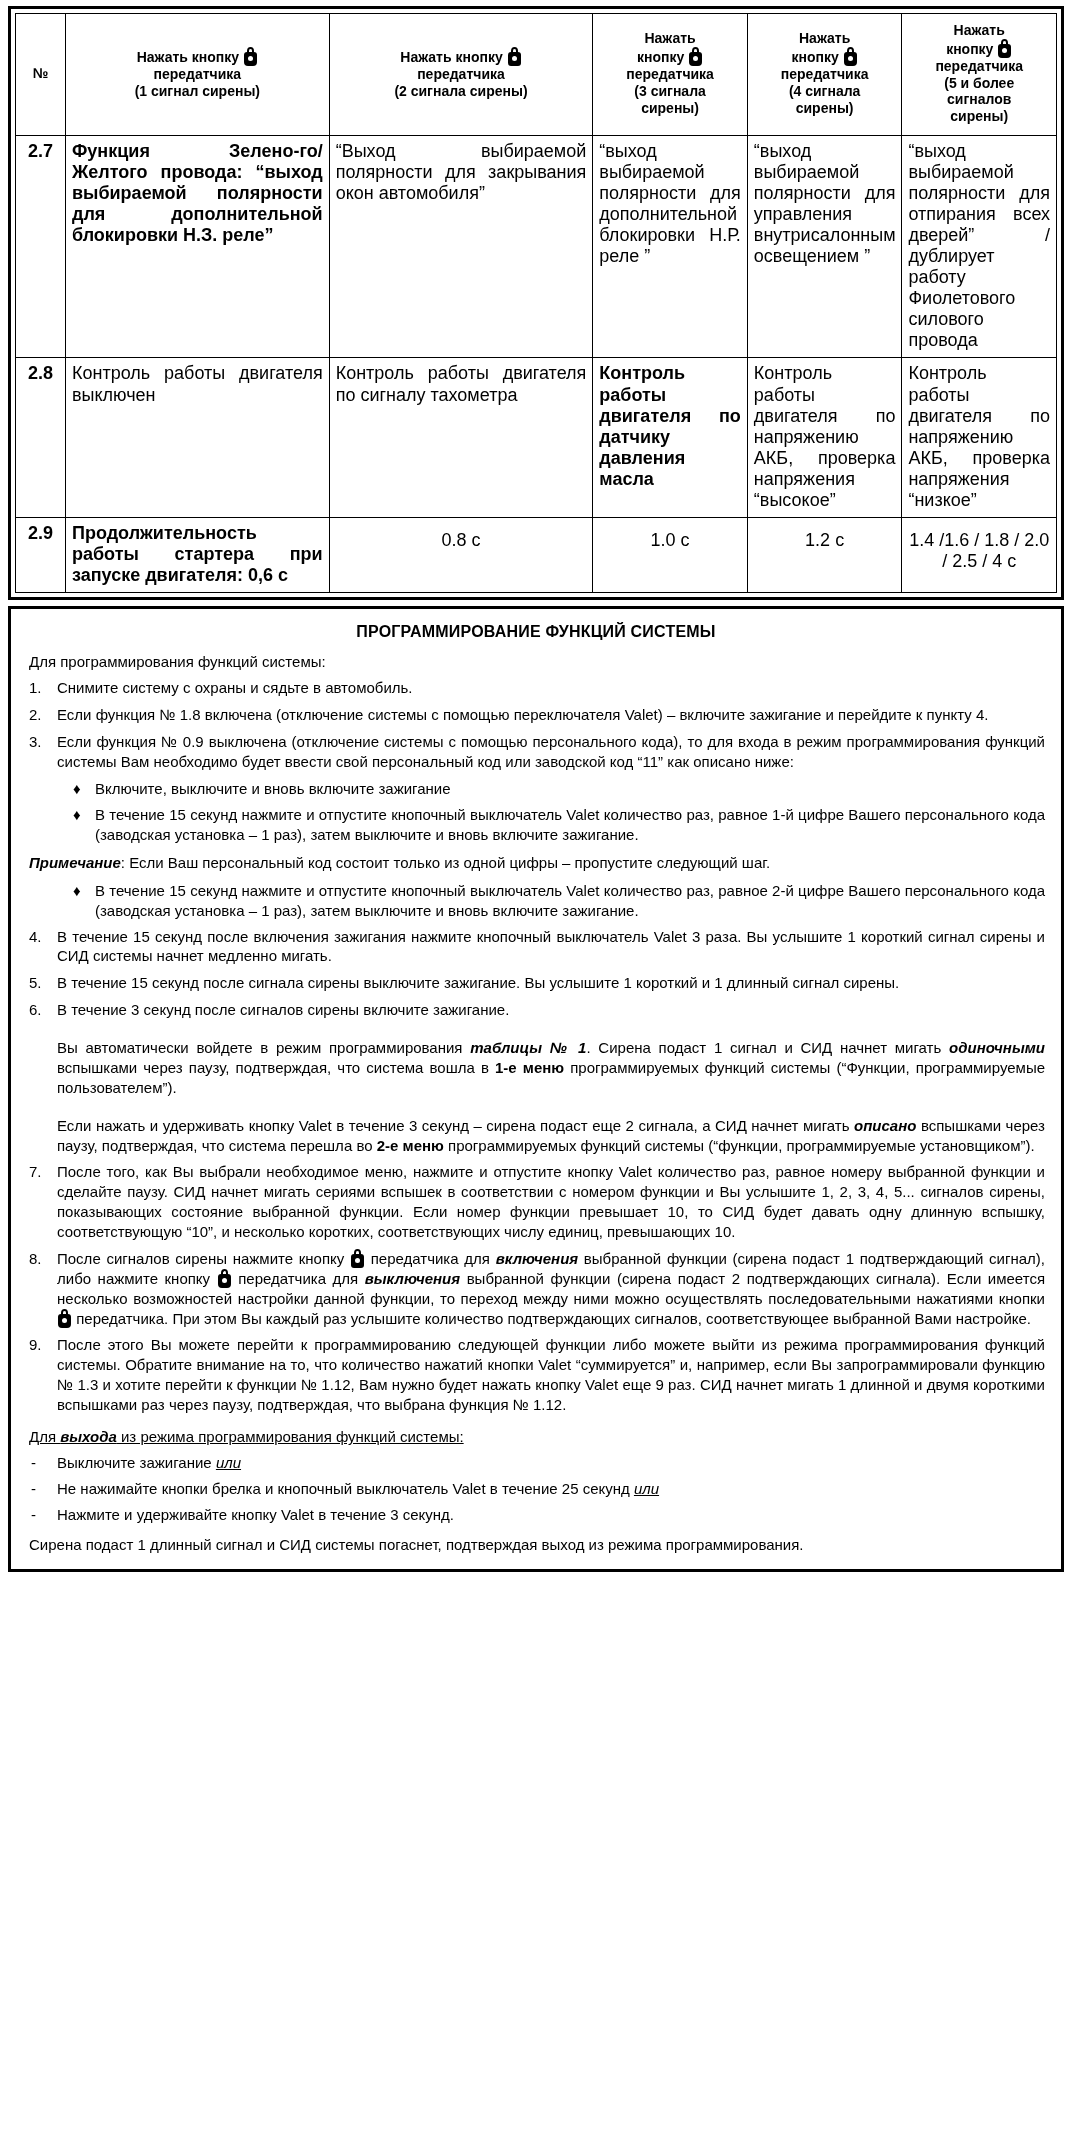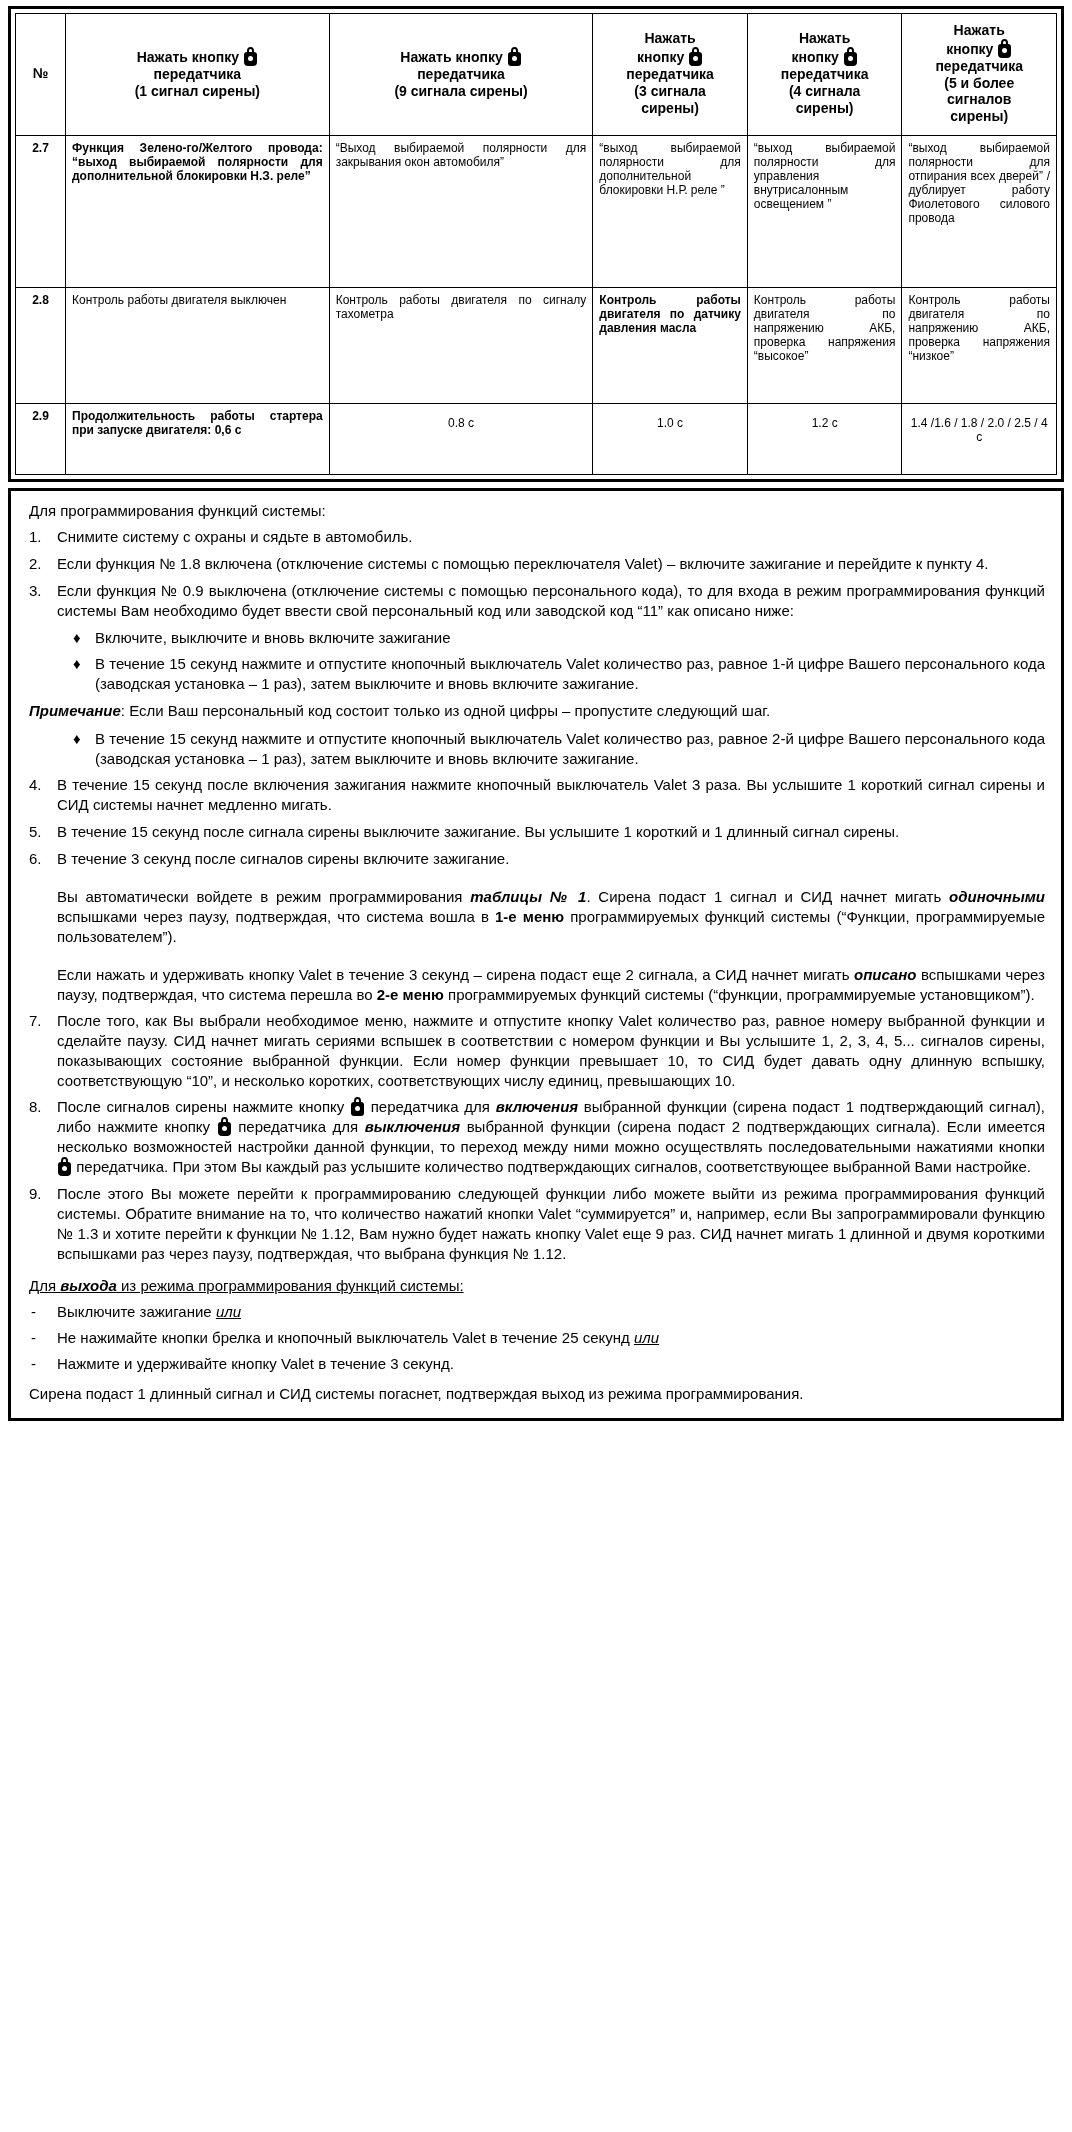--- a/index.html
+++ b/index.html
@@ -26,21 +26,21 @@
   }
   table.fn {
     border-collapse: collapse;
     width: 100%;
     table-layout: fixed;
   }
   table.fn td, table.fn th {
     border: 1px solid #000;
     vertical-align: top;
     padding: 5px 6px 6px 6px;
-    font-size: 12px;
+    font-size: 18px;
     line-height: 1.17;
   }
   table.fn thead th {
     text-align: center;
     font-weight: bold;
     font-size: 14px;
     line-height: 1.2;
     padding: 8px 4px 10px 4px;
     vertical-align: middle;
   }
@@ -204,21 +204,21 @@
           <th>
             <span>Нажать кнопку</span>
             <span class="keyicon"><span class="ring"></span><span class="body"></span><span class="dot"></span></span><br>
             <span>передатчика</span><br>
             <span>(1 сигнал сирены)</span>
           </th>
           <th>
             <span>Нажать кнопку</span>
             <span class="keyicon open"><span class="ring"></span><span class="body"></span><span class="dot"></span></span><br>
             <span>передатчика</span><br>
-            <span>(9 сигнала сирены)</span>
+            <span>(2 сигнала сирены)</span>
           </th>
           <th>
             <span>Нажать</span><br>
             <span>кнопку</span>
             <span class="keyicon"><span class="ring"></span><span class="body"></span><span class="dot"></span></span><br>
             <span>передатчика</span><br>
             <span>(3 сигнала</span><br>
             <span>сирены)</span>
           </th>
           <th>
@@ -263,20 +263,21 @@
           <td class="center">0.8 с</td>
           <td class="center">1.0 с</td>
           <td class="center">1.2 с</td>
           <td class="center">1.4 /1.6 / 1.8 / 2.0 / 2.5 / 4 с</td>
         </tr>
       </tbody>
     </table>
   </div>
 
   <div class="text-block">
+    <div class="doc-title">ПРОГРАММИРОВАНИЕ ФУНКЦИЙ СИСТЕМЫ</div>
     <div class="lead">Для программирования функций системы:</div>
 
     <ol class="steps">
       <li>
         <span class="mk">1.</span>
         <span>Снимите систему с охраны и сядьте в автомобиль.</span>
       </li>
       <li>
         <span class="mk">2.</span>
         <span>Если функция № 1.8 включена (отключение системы с помощью переключателя Valet) – включите зажигание и перейдите к пункту 4.</span>

